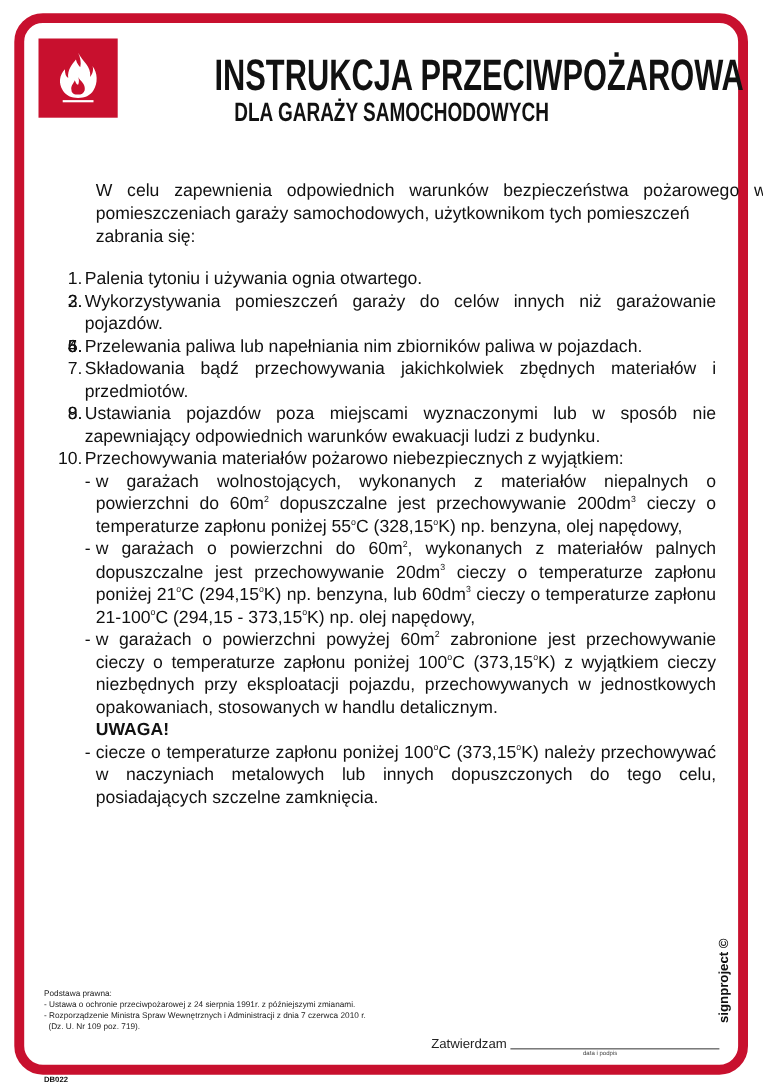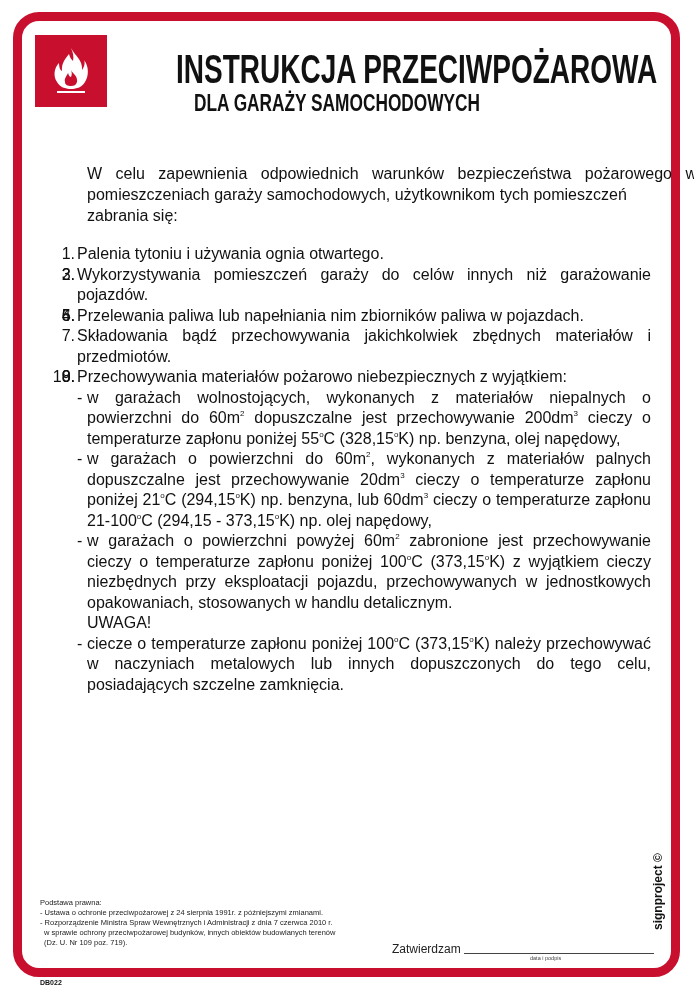--- a/index.html
+++ b/index.html
@@ -5,35 +5,35 @@
   html, body { margin: 0; padding: 0; background: #ffffff; }
   body { width: 694px; height: 991px; position: relative; overflow: hidden; font-family: "Liberation Sans", sans-serif; color: #111; }
   .frame {
     position: absolute; left: 13px; top: 12px; width: 649px; height: 947px;
     border: 9px solid #c8102e; border-radius: 26px; background: #fff;
   }
   .fire-box {
     position: absolute; left: 35px; top: 35px; width: 72px; height: 72px; background: #c8102e;
     display: flex; align-items: center; justify-content: center;
   }
-  .title-wrap { position: absolute; left: 107px; top: 48px; width: 460px; }
+  .title-wrap { position: absolute; left: 126px; top: 48px; width: 460px; }
   .title-main { display:block; text-align:center; font-weight:bold; font-size:40px; line-height:42px; transform: scaleX(0.70); transform-origin:center; white-space:nowrap; letter-spacing:0px; }
   .title-sub { display:block; text-align:center; font-weight:bold; font-size:24px; line-height:26px; transform: scaleX(0.72); transform-origin:center; white-space:nowrap; margin-top:0px; }
   .intro {
     position: absolute; left: 41px; top: 163px; width: 610px;
     font-size: 16px; line-height: 21px; text-align: justify; margin-left: 46px;
   }
   .intro .strong { font-weight: normal; }
   ol.rules { position: absolute; left: 41px; top: 244px; width: 610px; margin: 0; padding: 0; list-style: none; font-size: 16px; line-height: 20.5px; }
   ol.rules li { position: relative; padding-left: 36px; text-align: justify; margin-bottom: 0px; }
   ol.rules li .num { position: absolute; left: 0; width: 34px; text-align: right; }
   ul.subs { list-style: none; margin: 0; padding: 0; }
   ul.subs li { position: relative; padding-left: 10px; text-align: justify; }
   ul.subs li .dash { position: absolute; left: 0; }
-  .uwaga { font-weight: normal; padding-left: 10px; }
+  .uwaga { font-weight: bold; padding-left: 10px; }
   sup { font-size: 8px; line-height: 0; vertical-align: 7px; }
   .legal { position: absolute; left: 40px; top: 898px; font-size: 7.5px; line-height: 10px; color: #222; }
   .approve { position: absolute; left: 392px; top: 942px; font-size: 12px; color: #222; }
   .approve-line { position: absolute; left: 464px; top: 953px; width: 190px; border-top: 1px solid #444; }
   .approve-caption { position: absolute; left: 530px; top: 955px; font-size: 5.5px; color: #444; }
   .signproject { position: absolute; left: 651px; top: 930px; transform: rotate(-90deg); transform-origin: left top; font-size: 12px; font-weight: bold; white-space: nowrap; }
   .code { position: absolute; left: 40px; top: 979px; font-size: 7px; font-weight: bold; }
 </style>
 </head>
 <body>
@@ -60,39 +60,38 @@
 
 <ol class="rules">
   <li><span class="num">1.</span><span>Palenia tytoniu i używania ognia otwartego.</span></li>
   <li><span class="num">2.</span></li>
   <li><span class="num">3.</span><span>Wykorzystywania pomieszczeń garaży do celów innych niż garażowanie pojazdów.</span></li>
   <li><span class="num">4.</span></li>
   <li><span class="num">5.</span></li>
   <li><span class="num">6.</span><span>Przelewania paliwa lub napełniania nim zbiorników paliwa w pojazdach.</span></li>
   <li><span class="num">7.</span><span>Składowania bądź przechowywania jakichkolwiek zbędnych materiałów i przedmiotów.</span></li>
   <li><span class="num">8.</span></li>
-  <li><span class="num">9.</span></li>
+  <li><span class="num">9.</span><span>Ustawiania pojazdów poza miejscami wyznaczonymi lub w sposób nie zapewniający odpowiednich warunków ewakuacji ludzi z budynku.</span></li>
   <li><span class="num">10.</span><span>Przechowywania materiałów pożarowo niebezpiecznych z wyjątkiem:</span>
     <ul class="subs">
       <li><span class="dash">-</span><span class="rich">w garażach wolnostojących, wykonanych z materiałów niepalnych o powierzchni do 60m<sup>2</sup> dopuszczalne jest przechowywanie 200dm<sup>3</sup> cieczy o temperaturze zapłonu poniżej 55<sup>o</sup>C (328,15<sup>o</sup>K) np. benzyna, olej napędowy,</span></li>
       <li><span class="dash">-</span><span class="rich">w garażach o powierzchni do 60m<sup>2</sup>, wykonanych z materiałów palnych dopuszczalne jest przechowywanie 20dm<sup>3</sup> cieczy o temperaturze zapłonu poniżej 21<sup>o</sup>C (294,15<sup>o</sup>K) np. benzyna, lub 60dm<sup>3</sup> cieczy o temperaturze zapłonu 21-100<sup>o</sup>C (294,15 - 373,15<sup>o</sup>K) np. olej napędowy,</span></li>
       <li><span class="dash">-</span><span class="rich">w garażach o powierzchni powyżej 60m<sup>2</sup> zabronione jest przechowywanie cieczy o temperaturze zapłonu poniżej 100<sup>o</sup>C (373,15<sup>o</sup>K) z wyjątkiem cieczy niezbędnych przy eksploatacji pojazdu, przechowywanych w jednostkowych opakowaniach, stosowanych w handlu detalicznym.</span></li>
     </ul>
     <div class="uwaga">UWAGA!</div>
     <ul class="subs">
       <li><span class="dash">-</span><span class="rich">ciecze o temperaturze zapłonu poniżej 100<sup>o</sup>C (373,15<sup>o</sup>K) należy przechowywać w naczyniach metalowych lub innych dopuszczonych do tego celu, posiadających szczelne zamknięcia.</span></li>
     </ul>
   </li>
 </ol>
 
 <div class="legal">
   <div>Podstawa prawna:</div>
   <div>- Ustawa o ochronie przeciwpożarowej z 24 sierpnia 1991r. z późniejszymi zmianami.</div>
   <div>- Rozporządzenie Ministra Spraw Wewnętrznych i Administracji z dnia 7 czerwca 2010 r.</div>
-  <div style="padding-left:4px">  w sprawie ochrony przeciwpożarowej budynków, innych obiektów budowlanych terenów</div>
   <div style="padding-left:4px">  (Dz. U. Nr 109 poz. 719).</div>
 </div>
 
 <div class="approve">Zatwierdzam</div>
 <div class="approve-line"></div>
 <div class="approve-caption">data i podpis</div>
 
 <div class="signproject">signproject ©</div>
 <div class="code">DB022</div>
 

